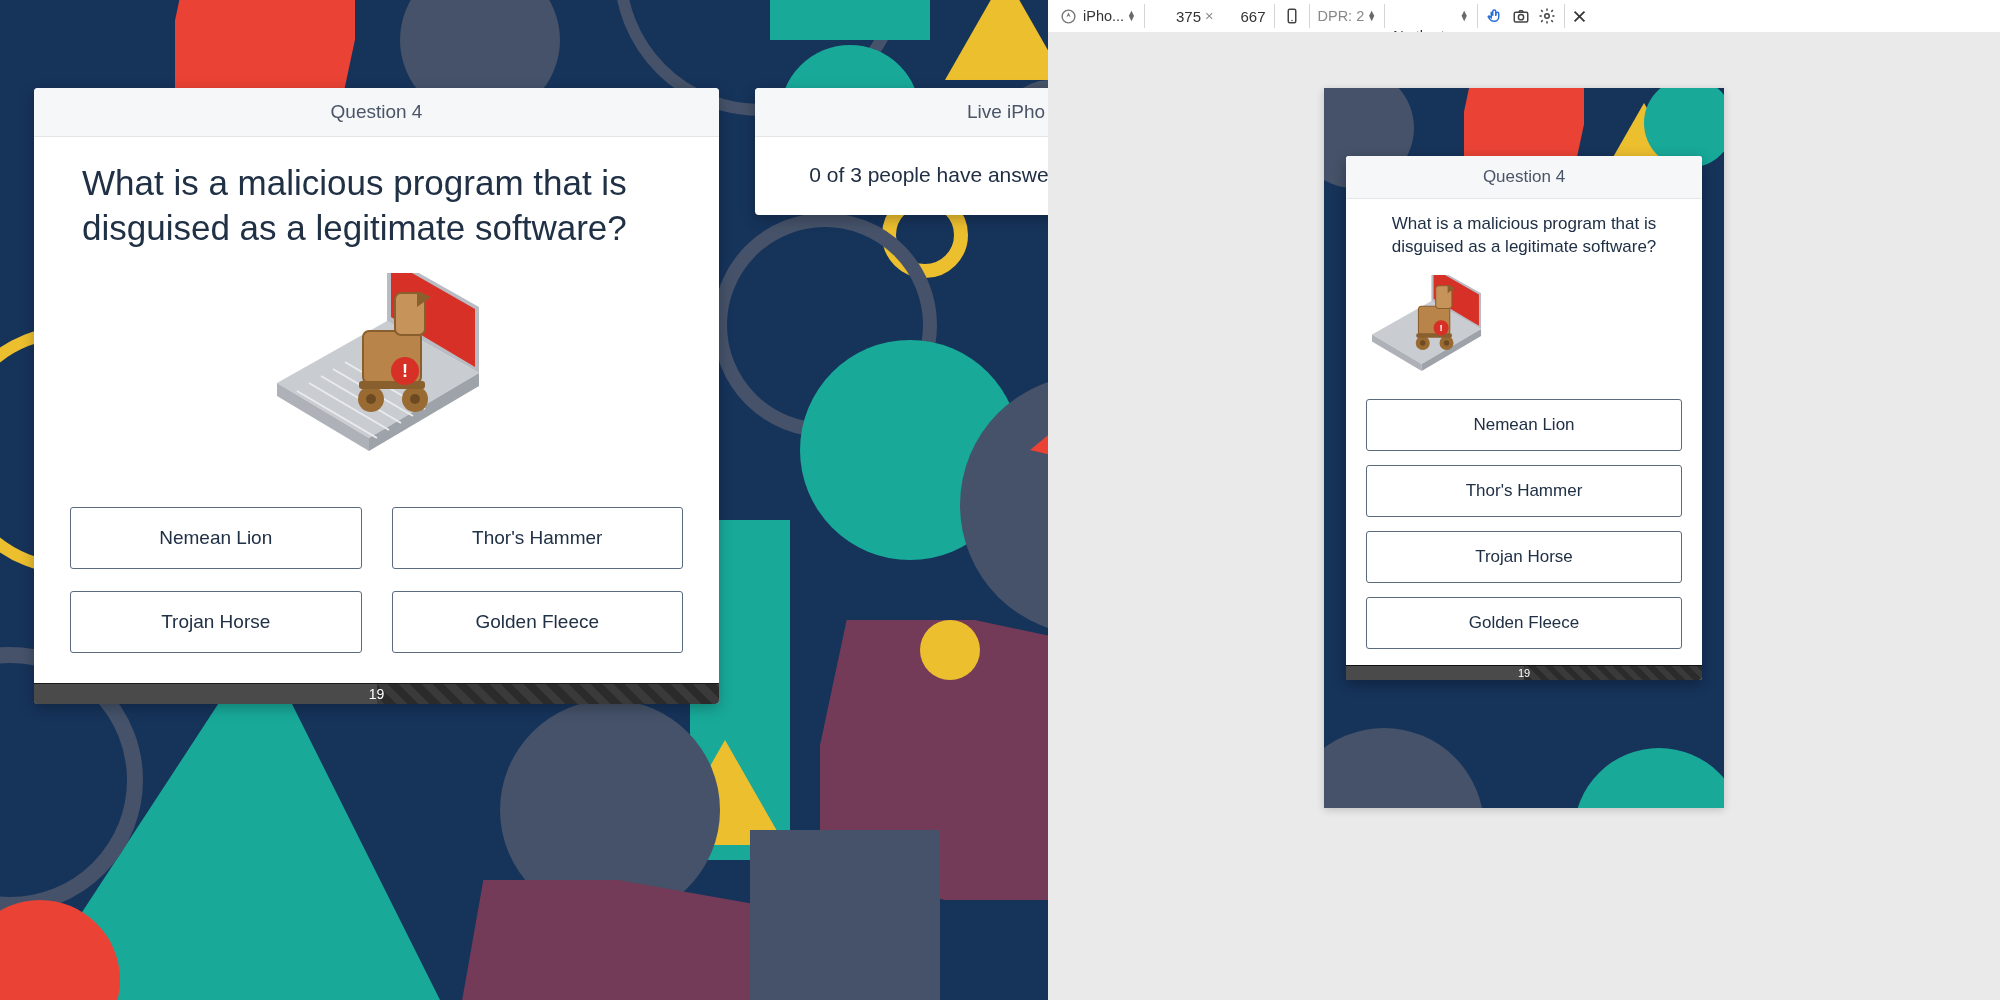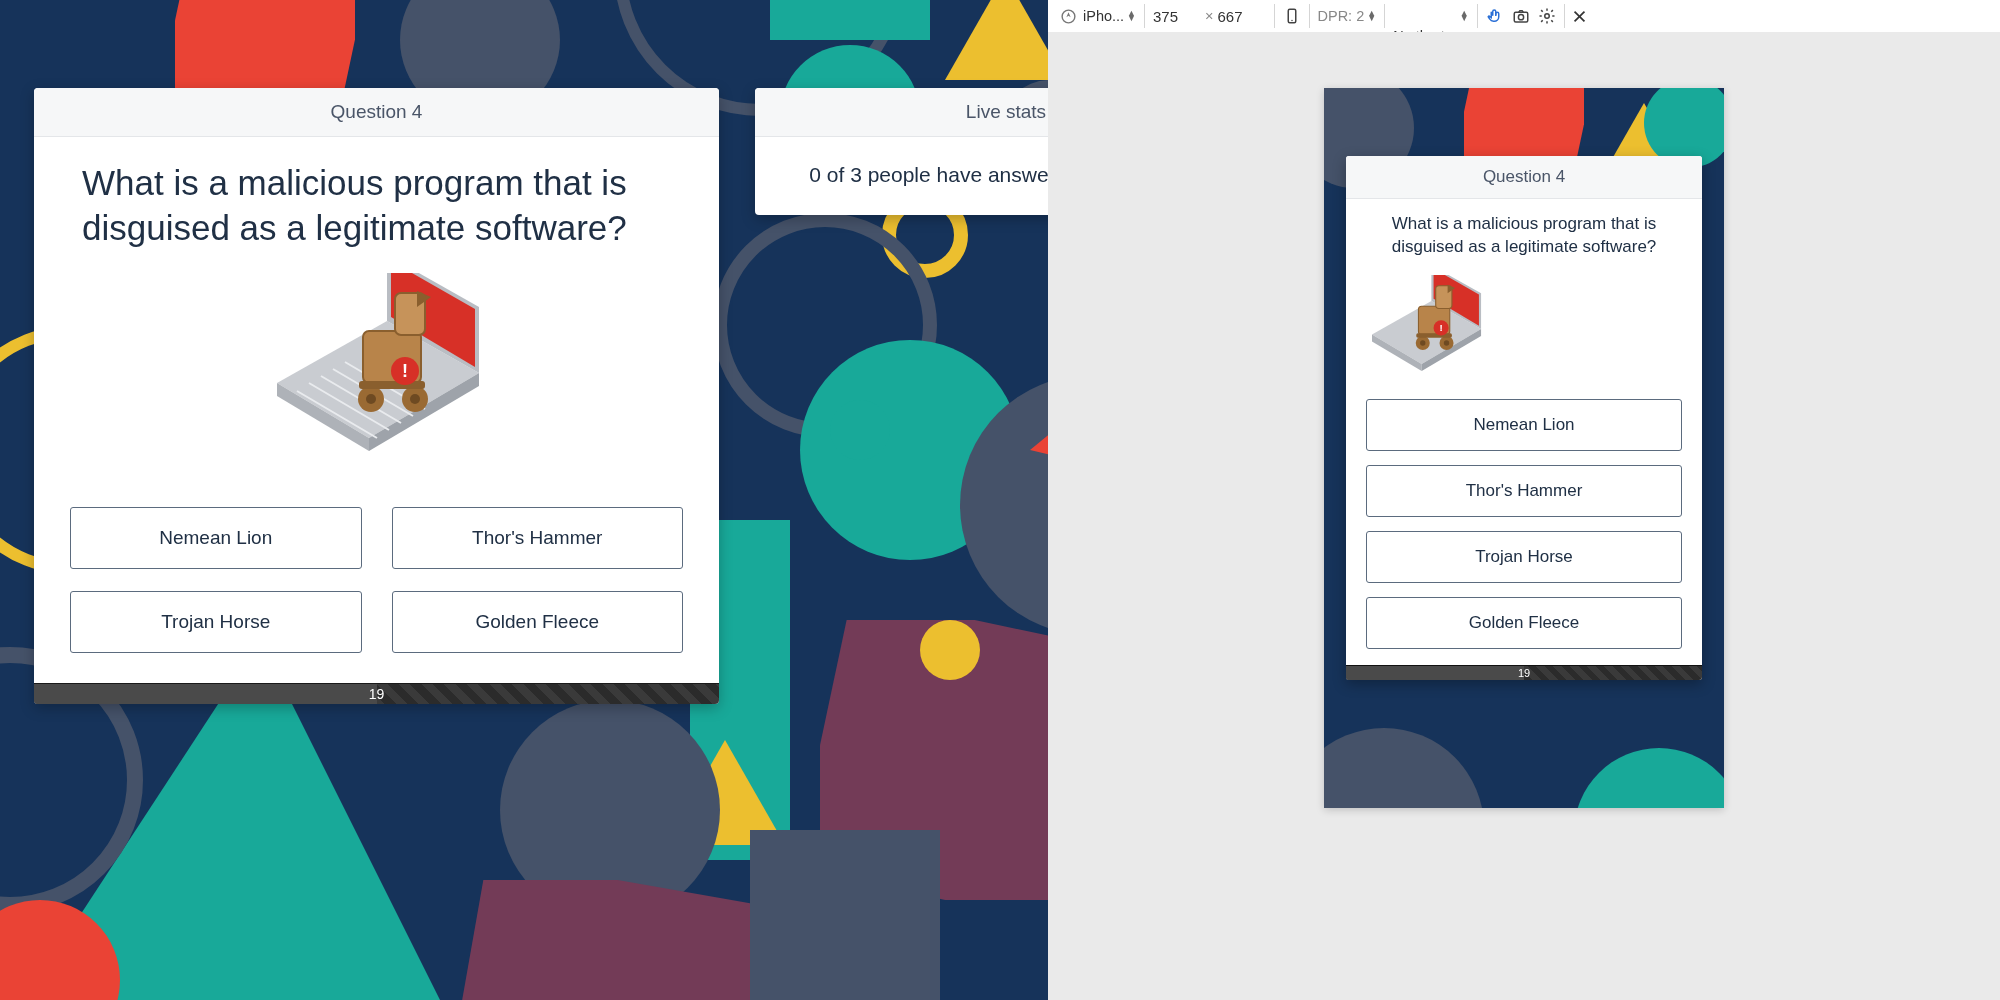--- a/index.html
+++ b/index.html
@@ -87,21 +87,21 @@
     padding: 0 8px;
     border-right: 1px solid #d5d5d5;
     white-space: nowrap;
   }
   .tb-btn {
     display:flex; align-items:center; justify-content:center;
     height:26px; width:26px; border-radius:4px; color:#444; cursor:pointer;
   }
   .dim-input {
     width:48px; height:22px; border:none; background:transparent;
-    text-align:left; font-size:15px; color:#333;
+    text-align:right; font-size:15px; color:#333;
     font-family:inherit;
   }
   .dim-sep { color:#888; padding:0 4px; }
   .dd-label { display:flex; align-items:center; gap:3px; color:#333; }
   .dd-caret { font-size:9px; color:#6a6a6a; display:inline-flex; flex-direction:column; line-height:5px;}
   .dd-caret span{display:block;}
   .muted { color:#888;justify-content:center; }
   .device-label { max-width:72px; overflow:hidden; text-overflow:ellipsis; }
   .throttle-label { max-width:86px; overflow:hidden; text-overflow:ellipsis;margin-top:40px; }
 
@@ -279,21 +279,21 @@
         <button class="answer">Golden Fleece</button>
       </div>
     </div>
     <div class="progress">
       <div class="progress-fill"></div>
       <div class="progress-label">19</div>
     </div>
   </div>
 
   <div class="card stats-card">
-    <div class="card-header">Live stats</div>
+    <div class="card-header">Live iPho</div>
     <div class="card-body">0 of 3 people have answered this question</div>
   </div>
 </div>
 
 <div class="devtools">
   <div class="toolbar">
 
     <div class="tb-seg">
       <span style="margin-right:6px;">
         <svg width="17" height="17" viewBox="0 0 24 24">

